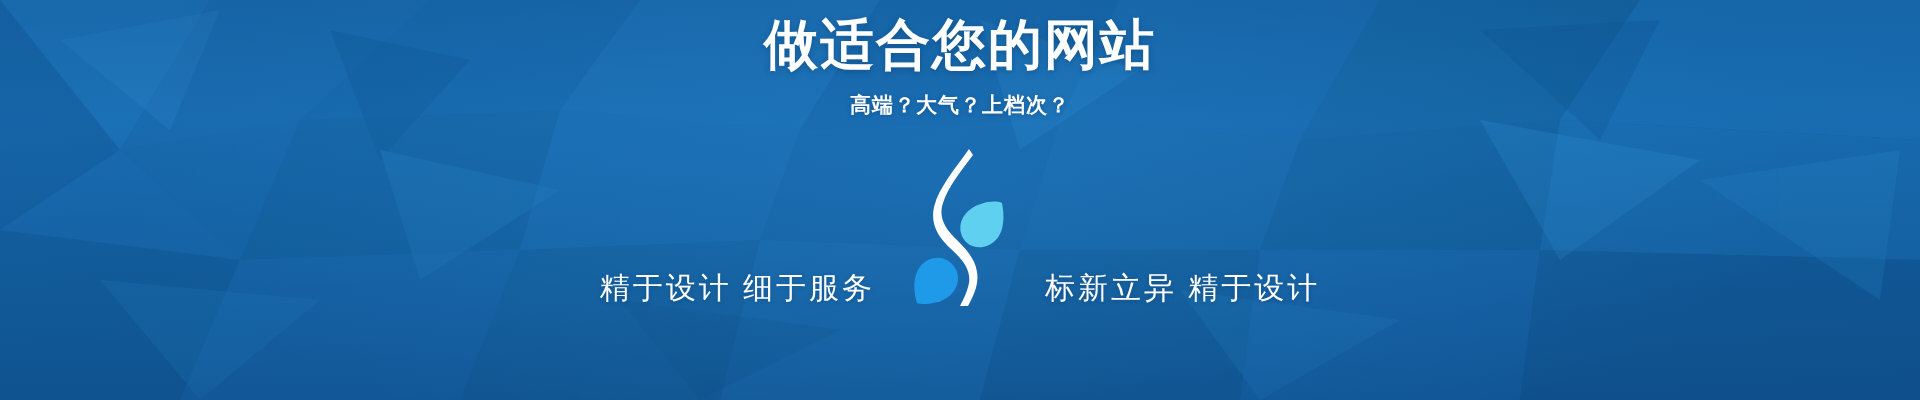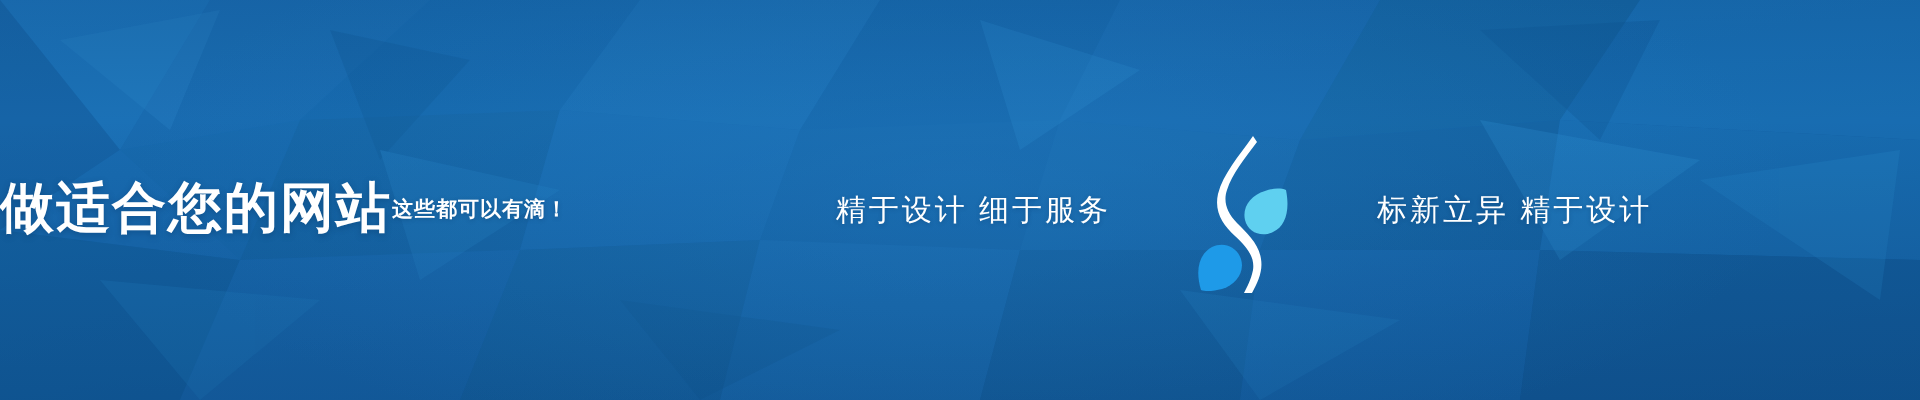--- a/index.html
+++ b/index.html
@@ -17,21 +17,21 @@
   .vignette{
     position:absolute;inset:0;
     background:
       radial-gradient(ellipse 70% 120% at 50% 45%, rgba(40,130,200,0.35) 0%, rgba(12,70,130,0.0) 62%),
       linear-gradient(180deg, rgba(10,62,118,0.18) 0%, rgba(10,62,118,0.0) 30%, rgba(8,55,108,0.30) 100%);
     pointer-events:none;
   }
   
   .content{
     position:absolute;inset:0;
-    display:flex;flex-direction:row;align-items:center;
+    display:flex;flex-direction:column;align-items:center;
     text-align:center;color:#ffffff;
   }
   .title{
     margin-top:13px;
     font-size:54px;
     line-height:62px;
     font-weight:bold;
     letter-spacing:2px;
     color:#ffffff;
     text-shadow:0 2px 6px rgba(6,45,90,0.35);
@@ -51,23 +51,22 @@
     font-size:21px;
     line-height:27px;
     font-weight:bold;
     letter-spacing:1px;
     color:#ffffff;
     text-shadow:0 1px 4px rgba(6,45,90,0.35);
     white-space:nowrap;
   }
   .slogan-row{
     margin-top:19px;
-    display:flex;align-items:center;justify-content:center;
+    display:flex;align-items:flex-end;justify-content:center;
     width:100%;
-    gap:48px;
   }
   .slogan{
     font-size:30px;
     line-height:40px;
     letter-spacing:3px;
     font-weight:400;
     color:#ffffff;
     white-space:nowrap;
     text-shadow:0 1px 4px rgba(6,45,90,0.3);
   }
@@ -132,21 +131,21 @@
     </g>
   </svg>
   <div class="vignette"></div>
 
   <div class="content">
 
     <div class="title">做适合您的网站</div>
 
 
     <div class="tagline">
-      <div>这些都可以有滴！</div>
+      <div>高端？大气？上档次？</div>
     </div>
 
     <div class="slogan-row">
       <div class="slogan slogan-left">精于设计 细于服务</div>
 
       <svg class="logo" viewBox="0 0 110 165">
 
         <path d="M64 6
                  C 50 26, 34 44, 29 64
                  C 25 82, 34 95, 46 106

